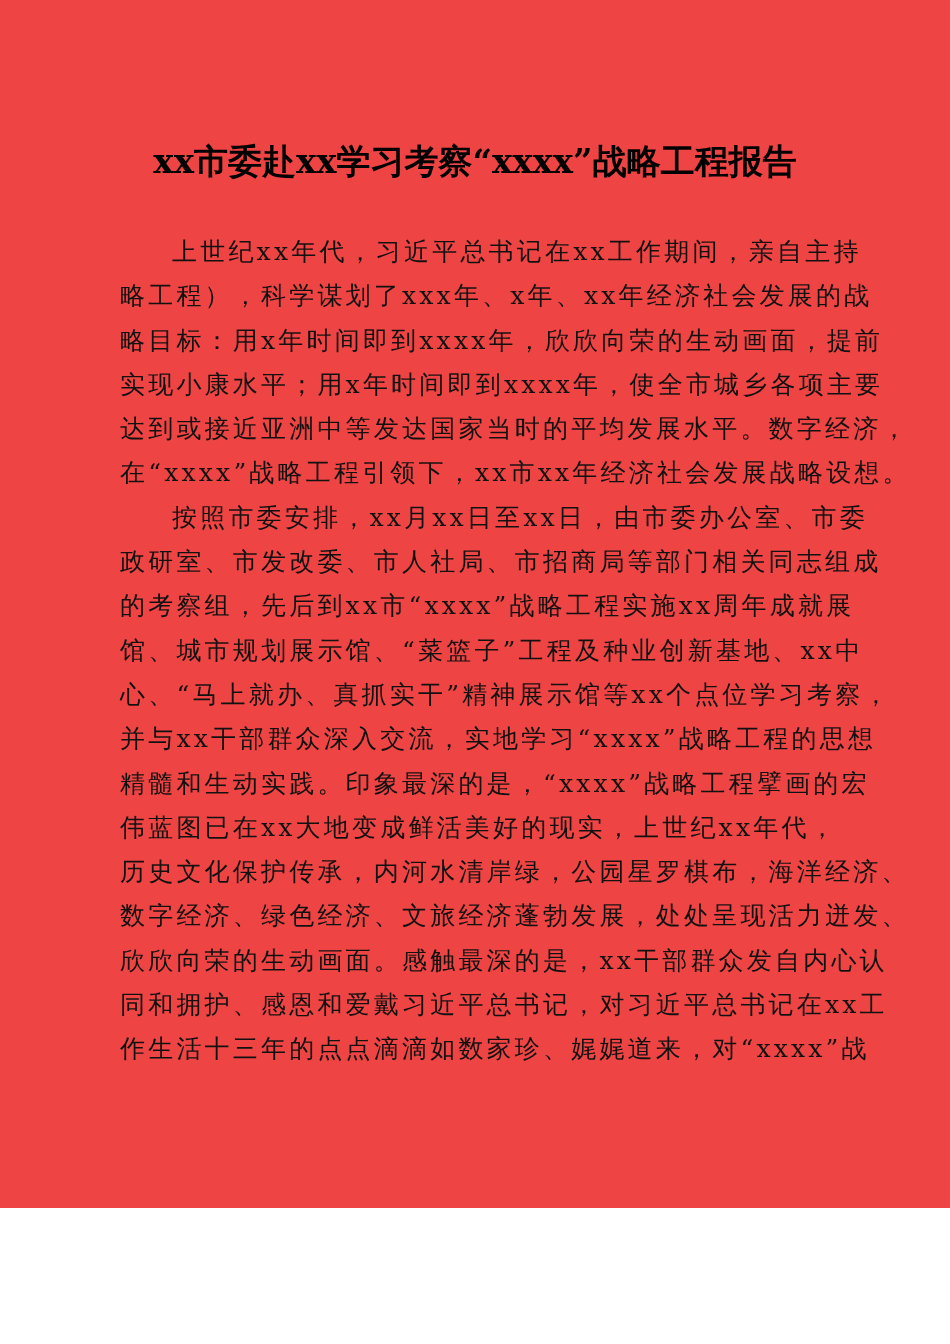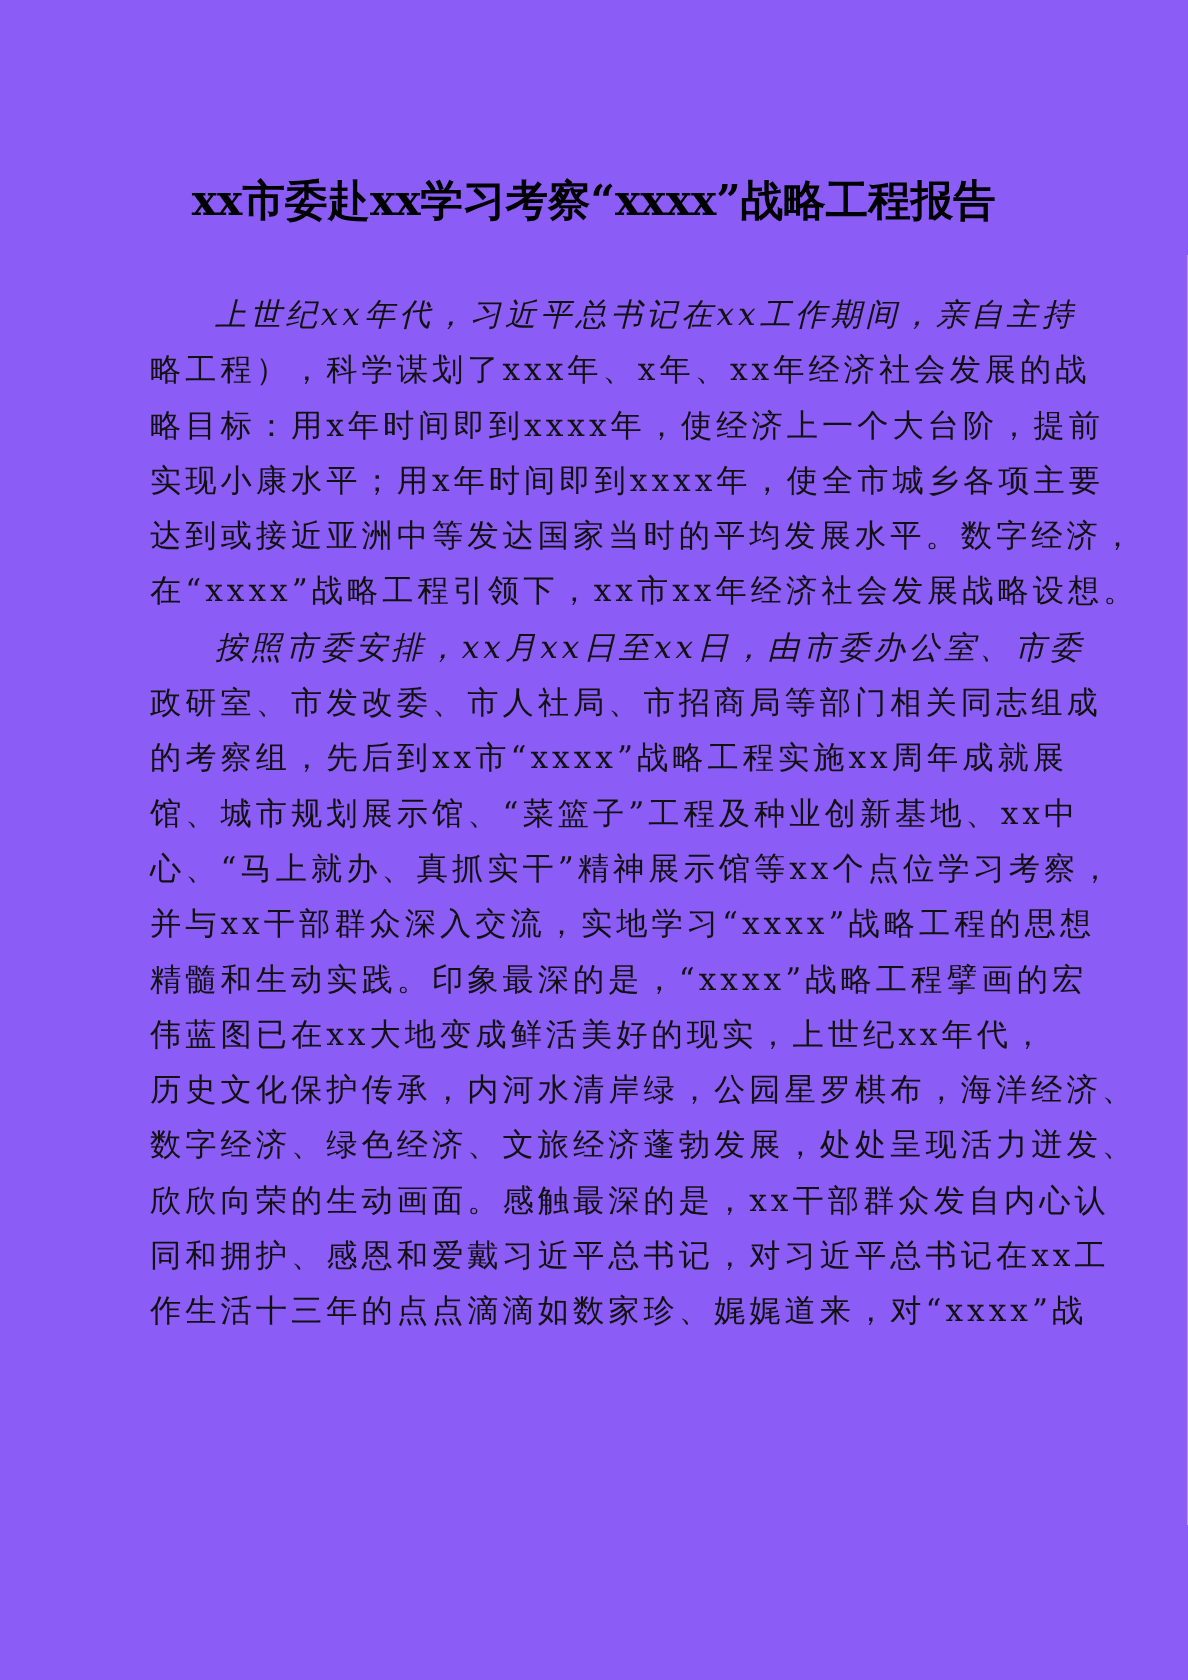--- a/index.html
+++ b/index.html
@@ -1,44 +1,44 @@
 <!DOCTYPE html>
 <html><head>
 <meta charset="utf-8">
 <style>
   html, body { margin: 0; padding: 0; background: #ffffff; }
   body { width: 950px; height: 1344px; position: relative; overflow: hidden; }
-  .page { position: absolute; left: 0; top: 0; width: 950px; height: 1344px; background: #8b5cf6; }
+  .page { position: absolute; left: 0; top: 0; width: 950px; height: 1208px; background: #ef4444; }
   .title {
     position: absolute; left: 0; top: 138px; width: 950px; text-align: center;
     font-family: "DejaVu Serif", "Liberation Serif", serif;
     font-size: 34px; font-weight: bold; color: #000; letter-spacing: 0px;
     line-height: 46px;
   }
   .body { position: absolute; left: 120px; top: 230px; width: 715px; }
   .line {
     height: 44.3px; line-height: 44.3px; white-space: nowrap;
     font-family: "DejaVu Serif", "Liberation Serif", serif;
     font-size: 25px; color: #111; letter-spacing: 3.2px;
     text-align: justify; text-align-last: justify;
   }
-  .line.indent { padding-left: 52px; font-style: italic; }
+  .line.indent { padding-left: 52px; }
   .line.last { text-align-last: left; }
 </style>
 </head>
 <body>
 
 <div class="page">
   <div class="title">xx市委赴xx学习考察“xxxx”战略工程报告</div>
 
   <div class="body">
     <div>
       <div class="line indent">上世纪xx年代，习近平总书记在xx工作期间，亲自主持</div>
       <div class="line">略工程），科学谋划了xxx年、x年、xx年经济社会发展的战</div>
-      <div class="line">略目标：用x年时间即到xxxx年，使经济上一个大台阶，提前</div>
+      <div class="line">略目标：用x年时间即到xxxx年，欣欣向荣的生动画面，提前</div>
       <div class="line">实现小康水平；用x年时间即到xxxx年，使全市城乡各项主要</div>
       <div class="line">达到或接近亚洲中等发达国家当时的平均发展水平。数字经济，</div>
       <div class="line last">在“xxxx”战略工程引领下，xx市xx年经济社会发展战略设想。</div>
     </div>
     <div>
       <div class="line indent">按照市委安排，xx月xx日至xx日，由市委办公室、市委</div>
       <div class="line">政研室、市发改委、市人社局、市招商局等部门相关同志组成</div>
       <div class="line">的考察组，先后到xx市“xxxx”战略工程实施xx周年成就展</div>
       <div class="line">馆、城市规划展示馆、“菜篮子”工程及种业创新基地、xx中</div>
       <div class="line">心、“马上就办、真抓实干”精神展示馆等xx个点位学习考察，</div>

